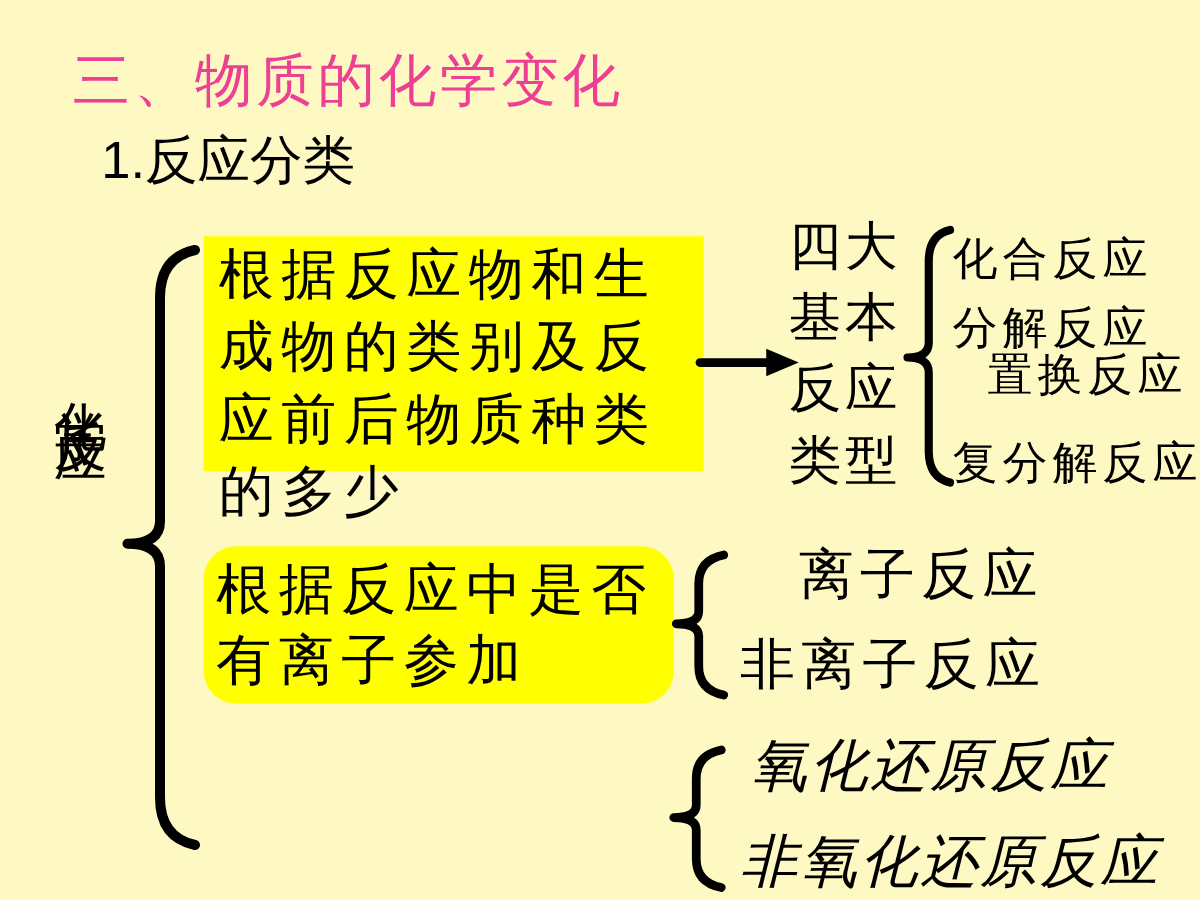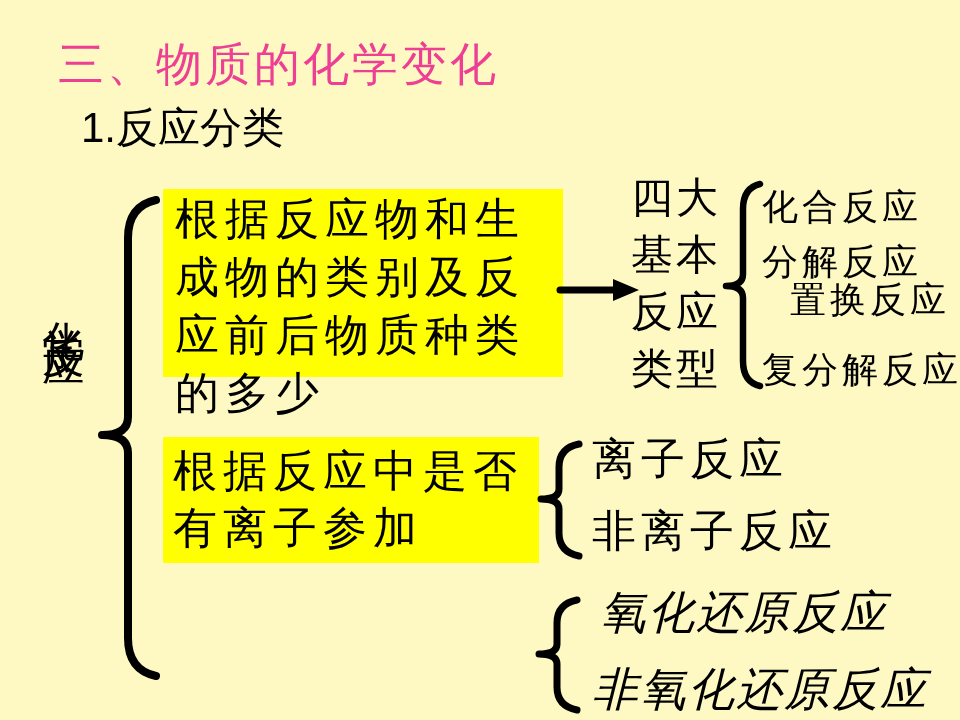--- a/index.html
+++ b/index.html
@@ -20,21 +20,21 @@
     position:absolute; left:40px; top:288px;
     writing-mode:vertical-rl; text-orientation:upright;
     font-size:42px; letter-spacing:7px; line-height:1.1;
   }
   .hl-box {
     position:absolute; background:#FFFF00; box-sizing:border-box;
     font-size:44px; letter-spacing:6px; line-height:58px;
     word-break:break-all;
   }
   #box1 { left:163px; top:189px; width:400px; height:188px; padding:2px 12px 0; }
-  #box2 { left:163px; top:437px; width:376px; height:126px; padding:6px 10px 0; line-height:57px; }
+  #box2 { left:163px; top:437px; width:376px; height:126px; padding:6px 10px 0; line-height:57px;border-radius:26px; }
   #box3 { left:163px; top:585px; width:334px; height:128px; padding:6px 10px 0; line-height:57px; }
   .category-label {
     position:absolute; left:621px; top:170px; width:100px;
     font-size:42px; letter-spacing:3px; line-height:57px; word-break:break-all;text-align:right;
   }
   .rt-item { position:absolute; white-space:nowrap; }
   .g1 { left:762px; font-size:36px; letter-spacing:4px; }
   .g2 { left:592px; font-size:44px; letter-spacing:5px; }
   .g3 { font-size:46px; letter-spacing:2px;font-style:italic; }
   svg.shape { position:absolute; overflow:visible; }
@@ -73,21 +73,21 @@
   <div class="rt-item g1" style="top:238px;">分解反应</div>
   <div class="rt-item g1" style="top:276px;margin-left:28px;">置换反应</div>
   <div class="rt-item g1" style="top:346px;">复分解反应</div>
 
   <div class="hl-box" id="box2">根据反应中是否有离子参加</div>
 
   <svg class="shape" style="left:535px; top:441px;" width="48" height="118" viewBox="0 0 48 118">
     <path d="M 44 3 Q 24 7 24 26 L 24 48 Q 24 58 6 58 Q 24 58 24 68 L 24 92 Q 24 111 44 115" stroke-width="7"></path>
   </svg>
 
-  <div class="rt-item g2" style="top:430px;">离子反应</div>
+  <div class="rt-item g2" style="top:430px;margin-left:47px;">离子反应</div>
   <div class="rt-item g2" style="top:502px;">非离子反应</div>
 
 
   <svg class="shape" style="left:533px; top:597px;" width="48" height="116" viewBox="0 0 48 116">
     <path d="M 44 3 Q 24 7 24 26 L 24 47 Q 24 57 6 57 Q 24 57 24 67 L 24 90 Q 24 109 44 113" stroke-width="7"></path>
   </svg>
 
   <div class="rt-item g3" style="left:600px; top:582px;">氧化还原反应</div>
   <div class="rt-item g3" style="left:592px; top:659px;">非氧化还原反应</div>
 

